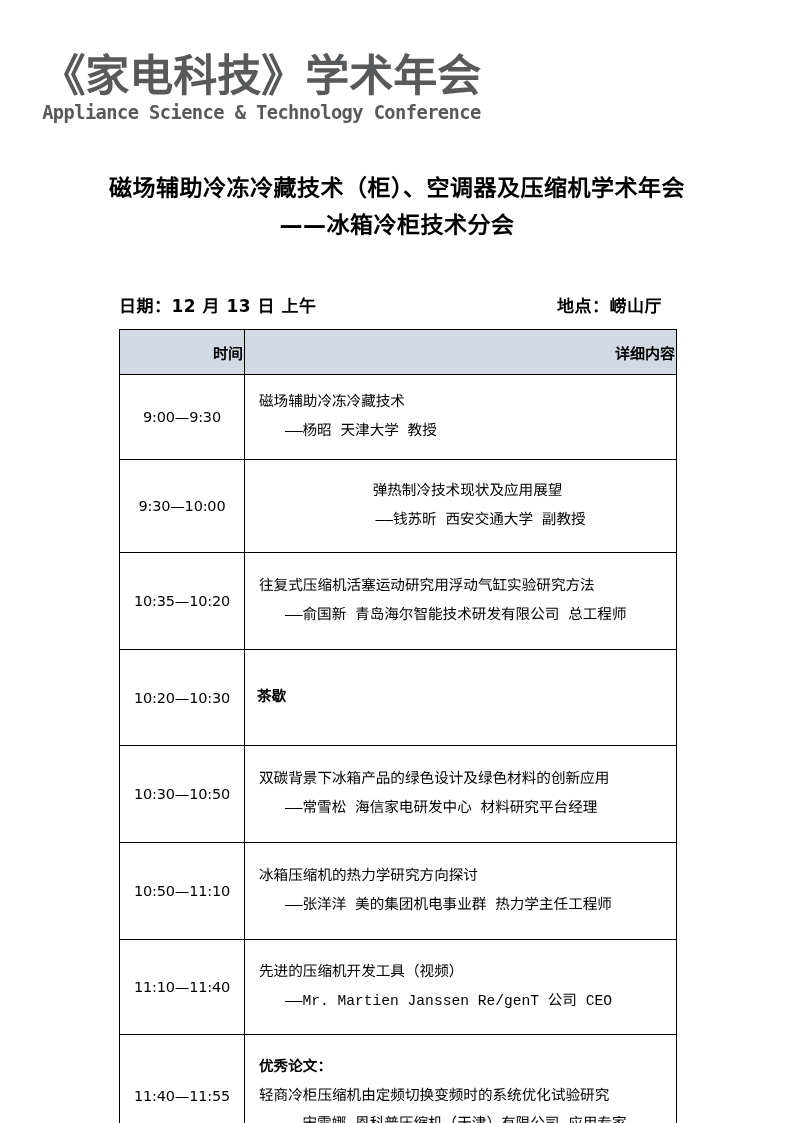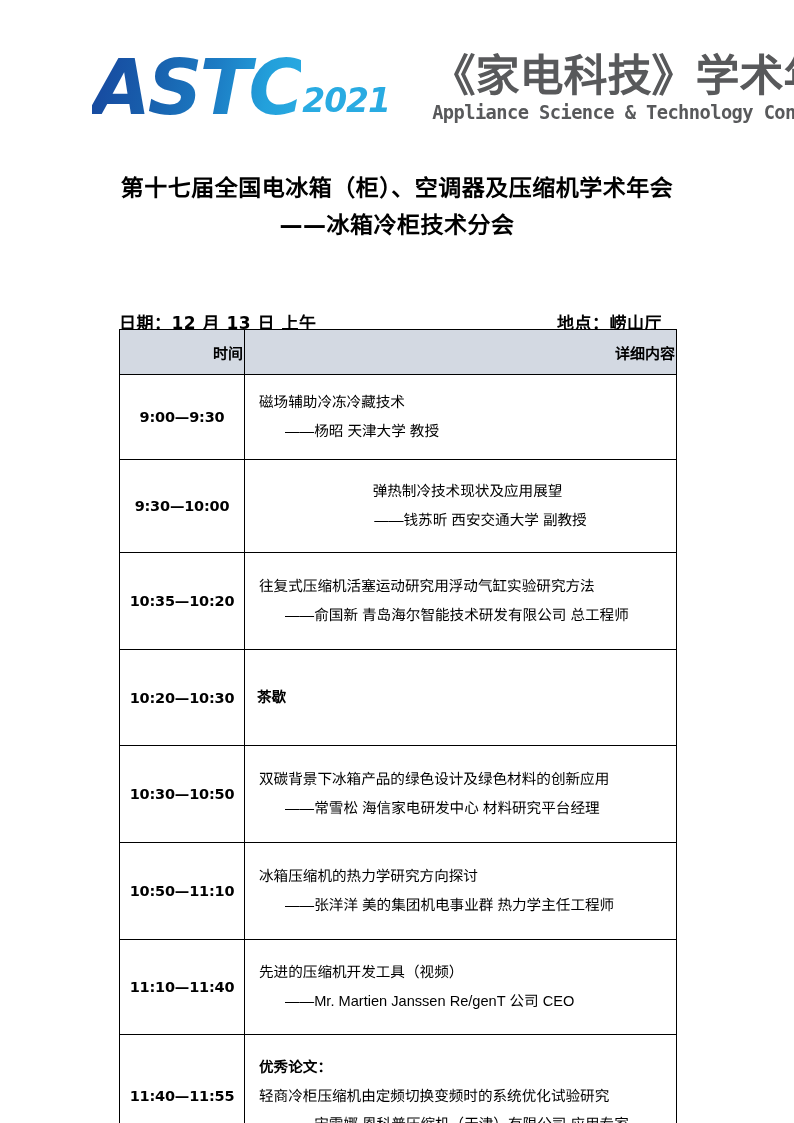--- a/index.html
+++ b/index.html
@@ -105,21 +105,20 @@
     left: 119px;
     top: 292px;
     width: 557px;
     display: flex;
     justify-content: space-between;
     align-items: baseline;
     font-size: 17px;
     font-weight: bold;
     font-family: "DejaVu Sans", "Liberation Sans", sans-serif;
     letter-spacing: 0.5px;
-    margin-top: 17px;
   }
   .meta-venue {
     margin-right: 14px;
   }
 
   
   .agenda-wrap {
     position: absolute;
     left: 119px;
     top: 329px;
@@ -143,30 +142,30 @@
     height: 42px;
     font-size: 15px;
     font-weight: bold;
     text-align: right;
     font-family: "DejaVu Sans", "Liberation Sans", sans-serif;
   }
 
   td.time {
     text-align: center;
     font-size: 14.5px;
-    font-weight: bold;
+    font-weight: normal;
     font-family: "DejaVu Sans", "Liberation Sans", sans-serif;
     letter-spacing: -0.2px;
     white-space: nowrap;
   }
   td.detail {
     padding: 9px 0 9px 14px;
     font-size: 14.6px;
     line-height: 1.98;
-    font-family: Liberation Sans, sans-serif;
+    font-family: Liberation Mono, monospace;
     margin-top: 12px;
   }
   td.detail .ln { display: block; white-space: nowrap; }
   td.detail .speaker { padding-left: 26px; }
   td.detail .strong { font-weight: bold; }
   td.detail.break-cell {
     font-weight: bold;
     padding-left: 12px;
   }
   tr.row-break td.detail { line-height: 1.98; }
@@ -176,32 +175,28 @@
   tr.r4 td { height: 77px; }
   tr.r5 td { height: 78px; }
   tr.r6 td { height: 78px; }
   tr.r7 td { height: 76px; }
   tr.r8 td { height: 104px; }
 </style>
 </head>
 <body>
 
 <div class="header-band">
-  <div class="logo-astc">
-    <span class="logo-astc-word">ASTC</span>
-    <span class="logo-astc-year">2021</span>
-  </div>
   <div class="logo-cn">
     <span class="logo-cn-main">《家电科技》学术年会</span>
     <span class="logo-cn-sub">Appliance Science &amp; Technology Conference</span>
   </div>
 </div>
 
 <div class="doc-title">
-  <span class="line1">第十七届全国电冰箱（柜）、空调器及压缩机学术年会</span>
+  <span class="line1">磁场辅助冷冻冷藏技术（柜）、空调器及压缩机学术年会</span>
   <span class="line2">——冰箱冷柜技术分会</span>
 </div>
 
 <div class="meta-row">
   <span class="meta-date">日期：12 月 13 日 上午</span>
   <span class="meta-venue">地点：崂山厅</span>
 </div>
 
 <div class="agenda-wrap">
   <table class="agenda">

